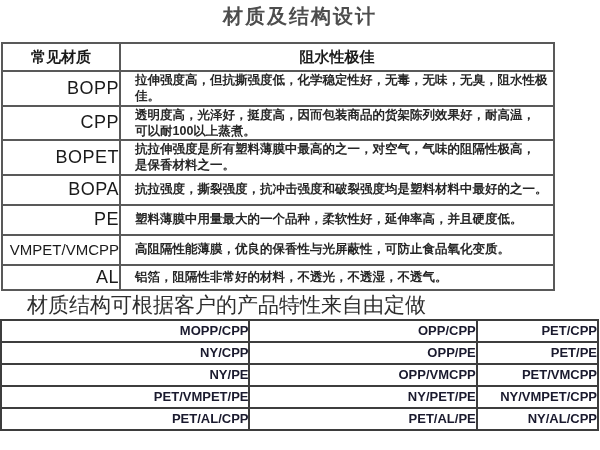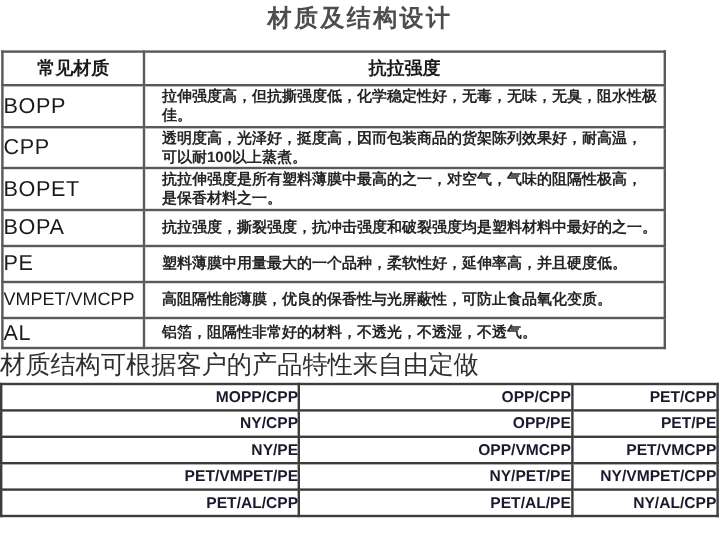--- a/index.html
+++ b/index.html
@@ -37,21 +37,21 @@
   }
   .materials-table .col-name { width: 118px; }
   .materials-table th {
     height: 26px;
     font-size: 15px;
     font-weight: bold;
     color: #1a1a1a;
     text-align: center;
   }
   .materials-table td.name {
-    text-align: left;
+    text-align: right;
     font-size: 18px;
     font-weight: 400;
     color: #1a1a1a;
     letter-spacing: 0.5px;
     border-radius: 10px;
   }
   .materials-table td.desc {
     font-size: 12.5px;
     font-weight: 600;
     color: #262626;
@@ -66,20 +66,21 @@
   .materials-table tr.r-vmpet td.name { font-size: 15px; letter-spacing: 0; }
 
   
   .subtitle {
     font-size: 21px;
     font-weight: 400;
     color: #2e2e2e;
     line-height: 28px;
     margin: 0;
     white-space: nowrap;
+    padding-left: 27px;
   }
 
   
   .structures-table {
     width: 599px;
     border: 2px solid #3d3d3d;
   }
   .structures-table td {
     border: 2px solid #3d3d3d;
     height: 20px;
@@ -102,21 +103,21 @@
   <div class="title">材质及结构设计</div>
 
   <table class="materials-table">
     <colgroup>
         <col class="col-name">
         <col>
       </colgroup>
     <tbody>
         <tr>
       <th>常见材质</th>
-      <th>抗拉强度</th>
+      <th>阻水性极佳</th>
     </tr>
     <tr class="r-default">
       <td class="name">BOPP</td>
       <td class="desc">拉伸强度高，但抗撕强度低，化学稳定性好，无毒，无味，无臭，阻水性极佳。</td>
     </tr>
     <tr class="r-tall">
       <td class="name">CPP</td>
       <td class="desc">透明度高，光泽好，挺度高，因而包装商品的货架陈列效果好，耐高温，
 可以耐100以上蒸煮。</td>
     </tr>

